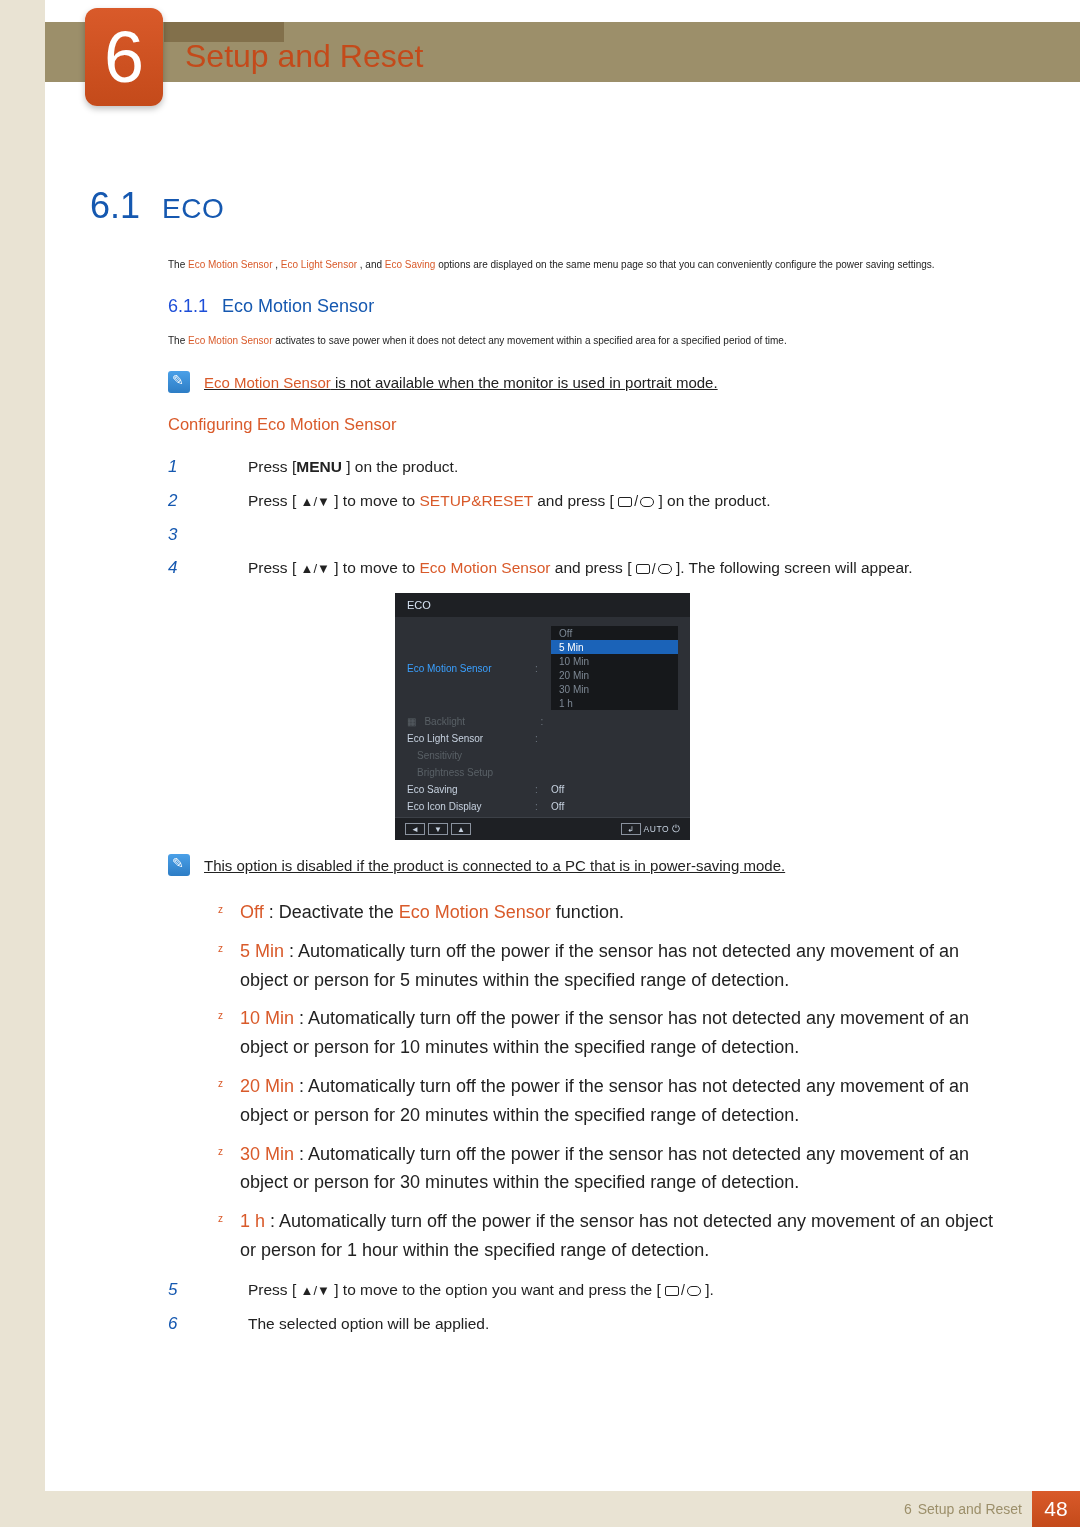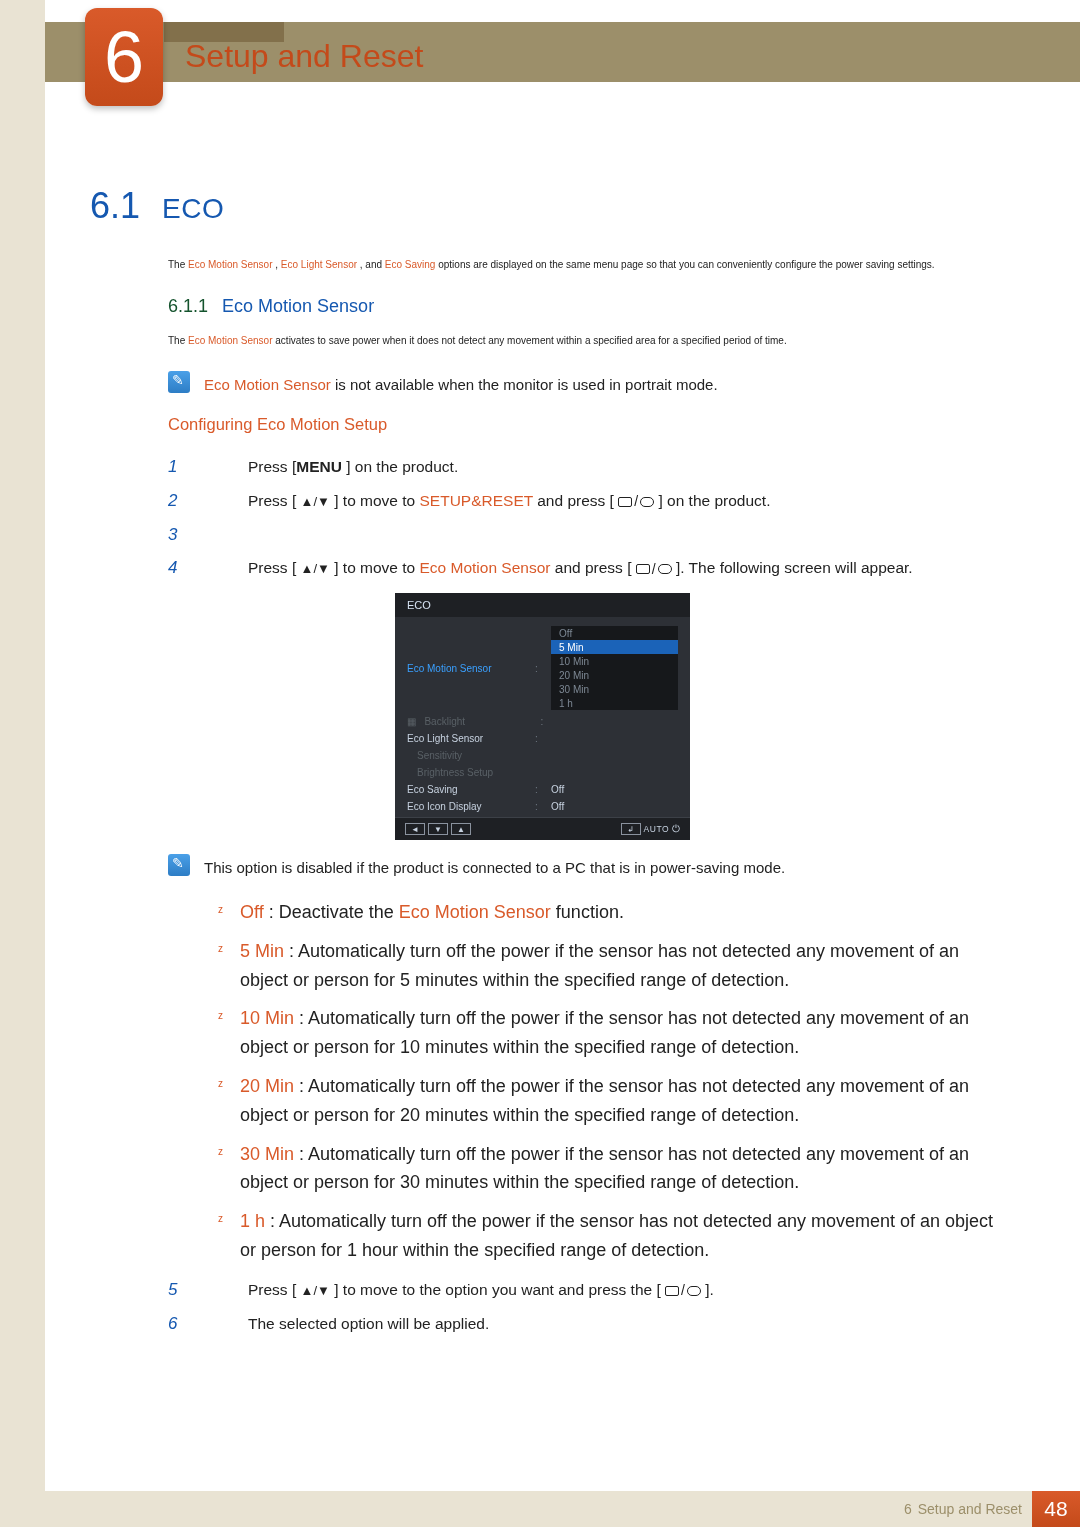--- a/index.html
+++ b/index.html
@@ -54,23 +54,23 @@
     position: absolute;
     left: 90px; top: 185px;
     width: 905px;
   }
   .h1-row { display: flex; gap: 22px; align-items: baseline; margin-bottom: 30px; }
   .h1-num { color: #1558b0; font-size: 36px; font-weight: 400; }
   .h1-txt { color: #1558b0; font-size: 28px; font-weight: 400; letter-spacing: .5px; }
   .para { font-size: 10px; line-height: 1.65; margin-left: 78px; margin-bottom: 22px; }
   .orange { color: #d95a2a; }
   .h2-row { margin-left: 78px; margin-bottom: 16px; font-size: 18px; }
-  .h2-num { color: #14532d; margin-right: 14px; }
+  .h2-num { color: #1d4ed8; margin-right: 14px; }
   .h2-txt { color: #1558b0; }
-  .note-row { display: flex; gap: 14px; margin-left: 78px; margin-bottom: 22px; font-size: 15px; align-items: flex-end; }
+  .note-row { display: flex; gap: 14px; margin-left: 78px; margin-bottom: 22px; font-size: 15px; align-items: center; text-decoration: underline; }
   .note-icon {
     width: 22px; height: 22px; flex: 0 0 22px;
     background: linear-gradient(#4aa0e8,#2d7dc5);
     border-radius: 3px;
     position: relative;
   }
   .note-icon::after {
     content: "✎";
     position: absolute; left: 4px; top: 1px;
     color: #fff; font-size: 14px;
@@ -174,21 +174,21 @@
     <span>The </span><span class="orange">Eco Motion Sensor</span><span>  activates to save power when it does not detect any movement within a specified area for a specified period of time.</span>
   </p>
 
   <div class="note-row">
     <div class="note-icon"></div>
     <div>
       <span class="orange">Eco Motion Sensor</span><span>  is not available when the monitor is used in portrait mode.</span>
     </div>
   </div>
 
-  <div class="h3">Configuring Eco Motion Setup</div>
+  <div class="h3">Configuring Eco Motion Sensor</div>
 
   <ol class="steps">
     <li>
       <span class="step-num">1</span>
       <span class="step-body">
         <span>Press [</span><b>MENU</b><span> ] on the product.</span>
       </span>
     </li>
     <li>
       <span class="step-num">2</span>

